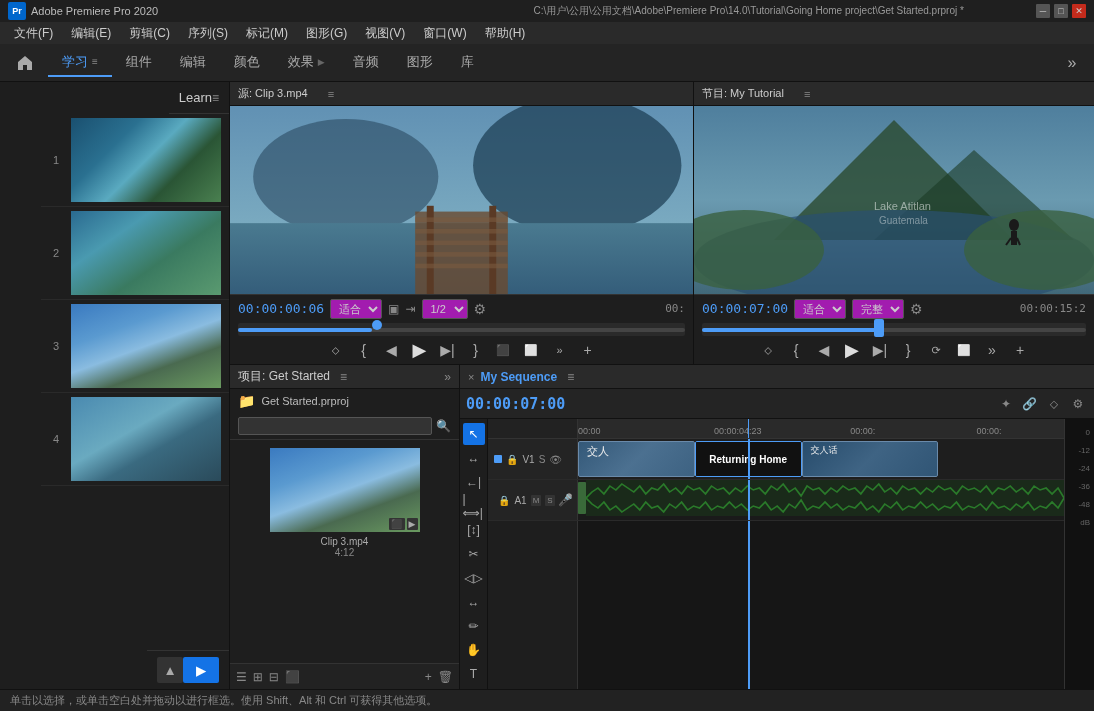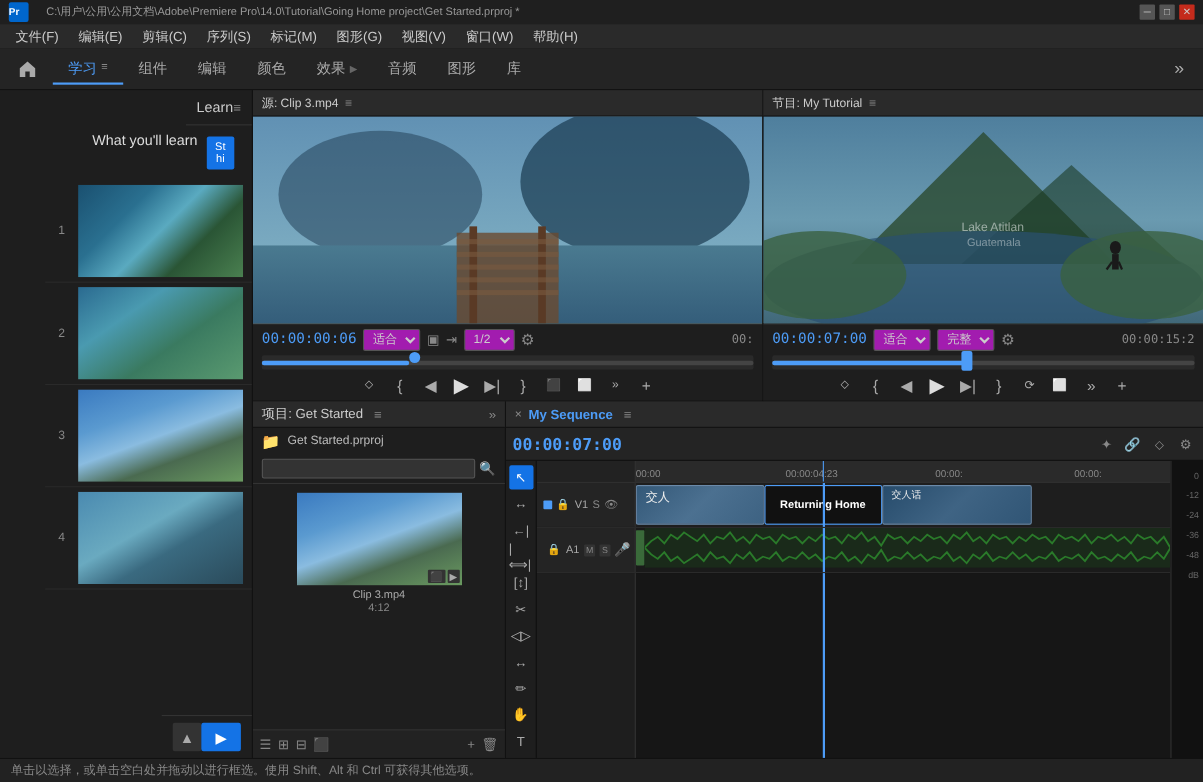--- a/index.html
+++ b/index.html
@@ -22,24 +22,24 @@
       align-items: center;
       padding: 0 8px;
       font-size: 11px;
       color: #bbb;
     }
     #title-bar .logo {
       width: 18px;
       height: 18px;
       background: #0066cc;
       border-radius: 2px;
-      margin-right: 16px;
-      display: flex;
-      align-items: center;
-      justify-content: flex-start;
+      margin-right: 5px;
+      display: flex;
+      align-items: center;
+      justify-content: center;
       font-size: 9px;
       color: white;
       font-weight: bold;
     }
     #title-bar .title-text { flex: 1; font-size: 11px; }
     #title-bar .win-controls { display: flex; gap: 4px; }
     #title-bar .win-btn {
       width: 14px; height: 14px;
       background: #555;
       border-radius: 1px;
@@ -223,21 +223,21 @@
     }
     .panel-header {
       height: 24px;
       background: #2a2a2a;
       display: flex;
       align-items: center;
       padding: 0 8px;
       font-size: 11px;
       color: #ccc;
       border-bottom: 1px solid #111;
-      gap: 6px;
+      gap: 20px;
     }
     .panel-header-title { color: #ccc; font-size: 11px; }
     .panel-header-icon { color: #888; font-size: 11px; cursor: pointer; }
     .video-preview {
       flex: 1;
       position: relative;
       overflow: hidden;
     }
     .preview-bg {
       width: 100%;
@@ -614,20 +614,21 @@
       border-radius: 1px;
     }
   </style>
 </head>
 <body>
 
 <div id="title-bar">
   <div class="logo">
     <span>Pr</span>
   </div>
+  <span class="title-text">Adobe Premiere Pro 2020</span>
   <span style="font-size:10px; color:#999; flex:1;">C:\用户\公用\公用文档\Adobe\Premiere Pro\14.0\Tutorial\Going Home project\Get Started.prproj *</span>
   <div class="win-controls">
     <div class="win-btn">─</div>
     <div class="win-btn">□</div>
     <div class="win-btn close">✕</div>
   </div>
 </div>
 
 <div id="menu-bar">
   <span class="menu-item">文件(F)</span>
@@ -664,24 +665,20 @@
   <div class="toolbar-dots">»</div>
 </div>
 
 <div id="main-area">
 
   <div id="learn-panel">
     <div id="learn-header">
       <span class="learn-title">Learn</span>
       <span class="learn-menu-icon">≡</span>
     </div>
-    <div style="padding: 6px 8px; display: flex; justify-content: space-between; align-items: flex-start;">
-      <span class="learn-subtitle" style="padding:0;">What you'll learn</span>
-      <button class="learn-button" style="white-space:nowrap;">St<br>hi</button>
-    </div>
     <div class="learn-items">
       <div class="learn-item">
         <span class="learn-item-num">1</span>
         <div class="learn-item-thumb">
           <div class="thumb-gradient" style="background: linear-gradient(135deg, #1a5070 0%, #2a7090 30%, #5aaac0 50%, #2a5535 70%, #4a8050 100%); width:100%; height:100%;"></div>
         </div>
       </div>
       <div class="learn-item">
         <span class="learn-item-num">2</span>
         <div class="learn-item-thumb">

